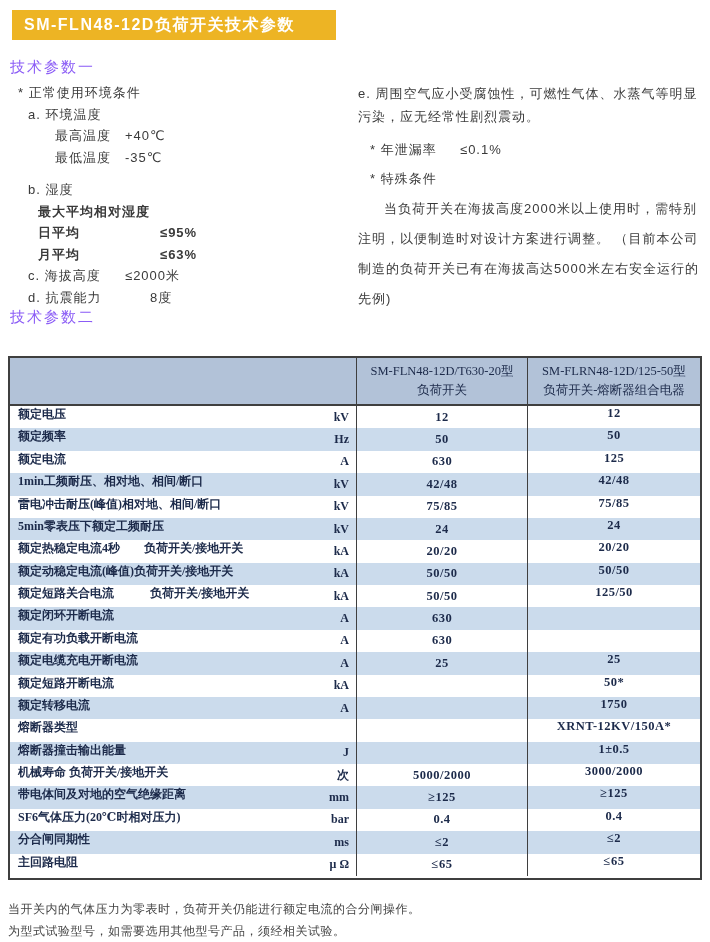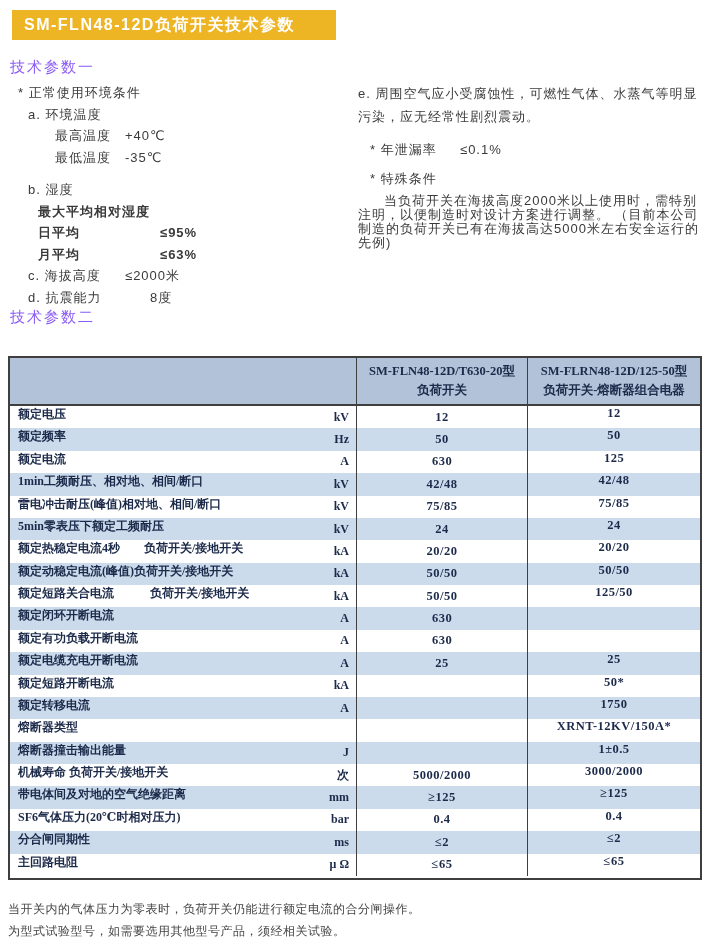--- a/index.html
+++ b/index.html
@@ -28,31 +28,31 @@
   .lw-avg  { width:122px; }
   .lw-c    { width:97px; }
   .lw-d    { width:122px; }
   .h1-2 { margin-top:0; margin-bottom:4px; }
 
   .para { font-size:13px; line-height:23px; letter-spacing:1px; }
   .r-ln { font-size:13px; line-height:23px; letter-spacing:1px; padding-left:12px; }
   .r-gap1 { margin-top:10px; }
   .r-gap2 { margin-top:6px; }
   .lw-leak { width:90px; }
-  .para-special { margin-top:4px; line-height:14px; text-indent:2em; }
+  .para-special { margin-top:4px; line-height:30px; text-indent:2em; }
 
   
   .ptable { position:absolute; left:8px; top:356px; width:694px; height:524px;
             border:2px solid var(--border_dark,#3f3f3f);
             font-family:"Liberation Serif","DejaVu Serif",serif;
             color:var(--table_text,#1c2a4a); }
   .thead { display:flex; height:48px; background:var(--table_header_bg,#b2c2d8);
            border-bottom:2px solid var(--border_dark,#3f3f3f); }
   .th { display:flex; flex-direction:column; justify-content:center; align-items:center;
-        font-size:12.5px; font-weight:bold; line-height:1.55; text-align:center; }
+        font-size:12.5px; font-weight:normal; line-height:1.55; text-align:center; }
   .th-param { width:347px; border-right:1.5px solid var(--border_dark,#3f3f3f); }
   .th-v1 { width:171px; border-right:1.5px solid var(--border_dark,#3f3f3f); }
   .th-v2 { width:172px; }
   .tbody { display:flex; flex-direction:column; height:470px; }
   .trow { display:flex; flex:1; align-items:flex-start; }
   .tbody .trow:nth-child(even) { background:var(--row_alt_bg,#cbdbec); }
   .td { font-size:12px; font-weight:bold; }
   .c-name { width:303px; padding-left:8px; white-space:nowrap; overflow:hidden; }
   .c-unit { width:44px; text-align:right; padding-right:7px; align-self:stretch;
             display:flex; align-items:center; justify-content:flex-end;

